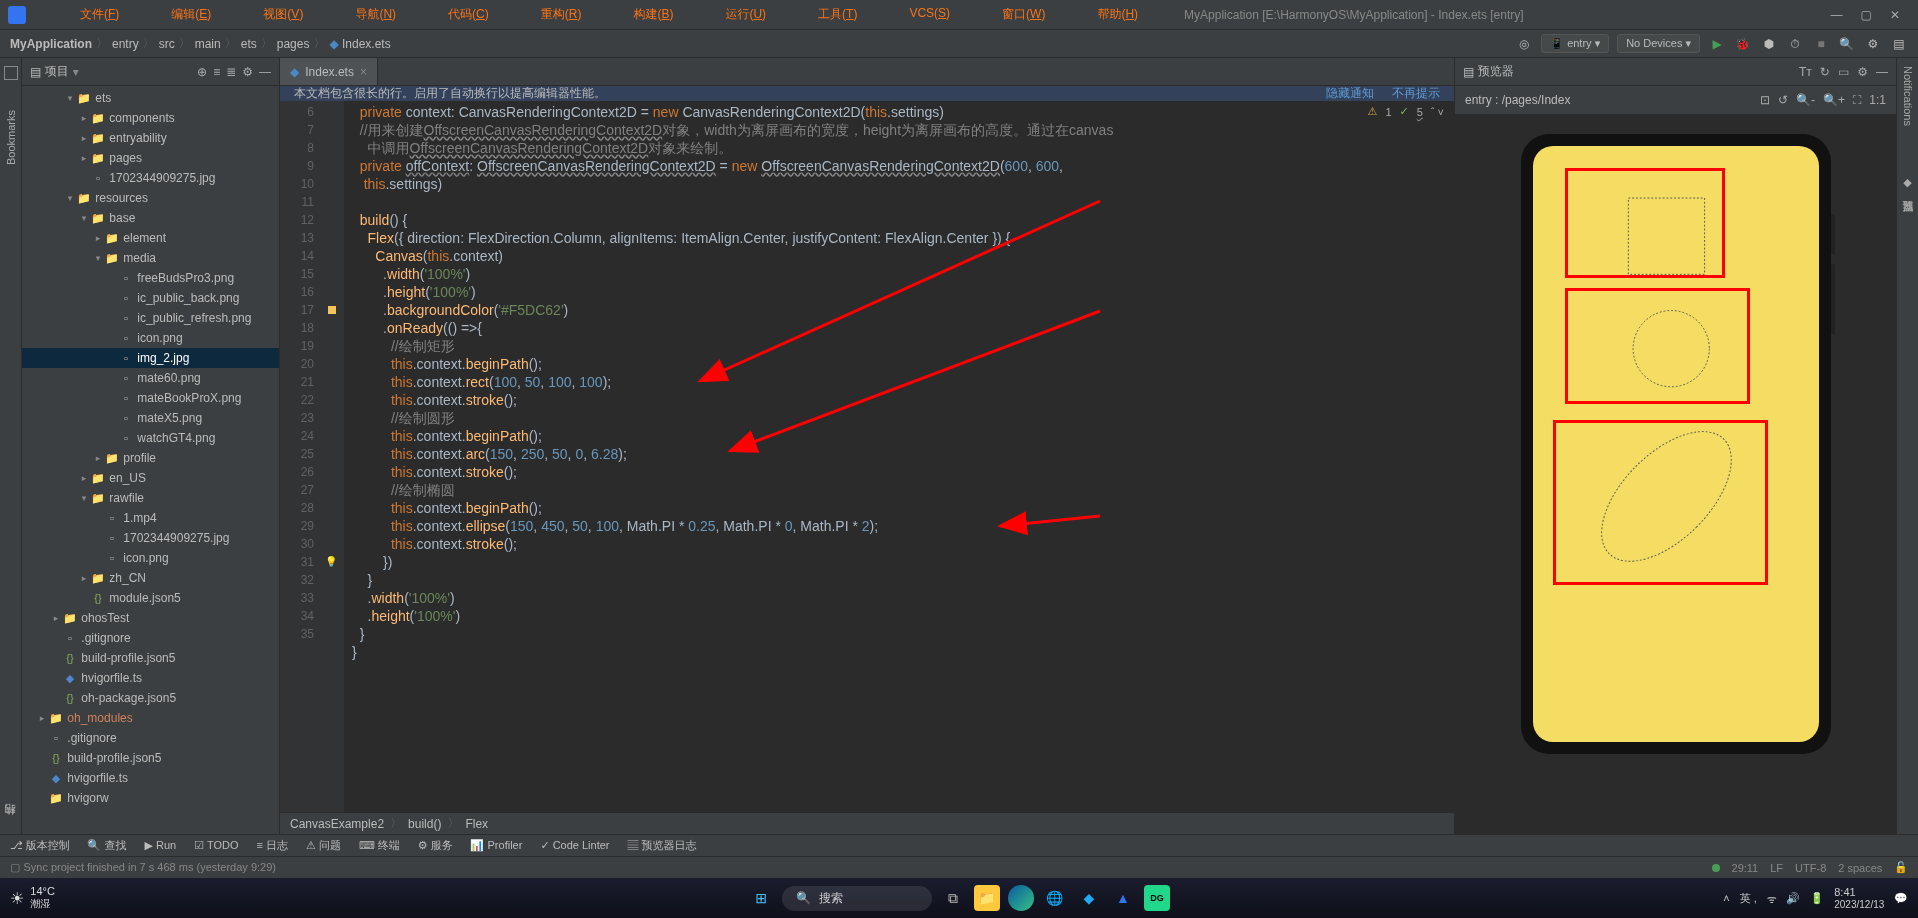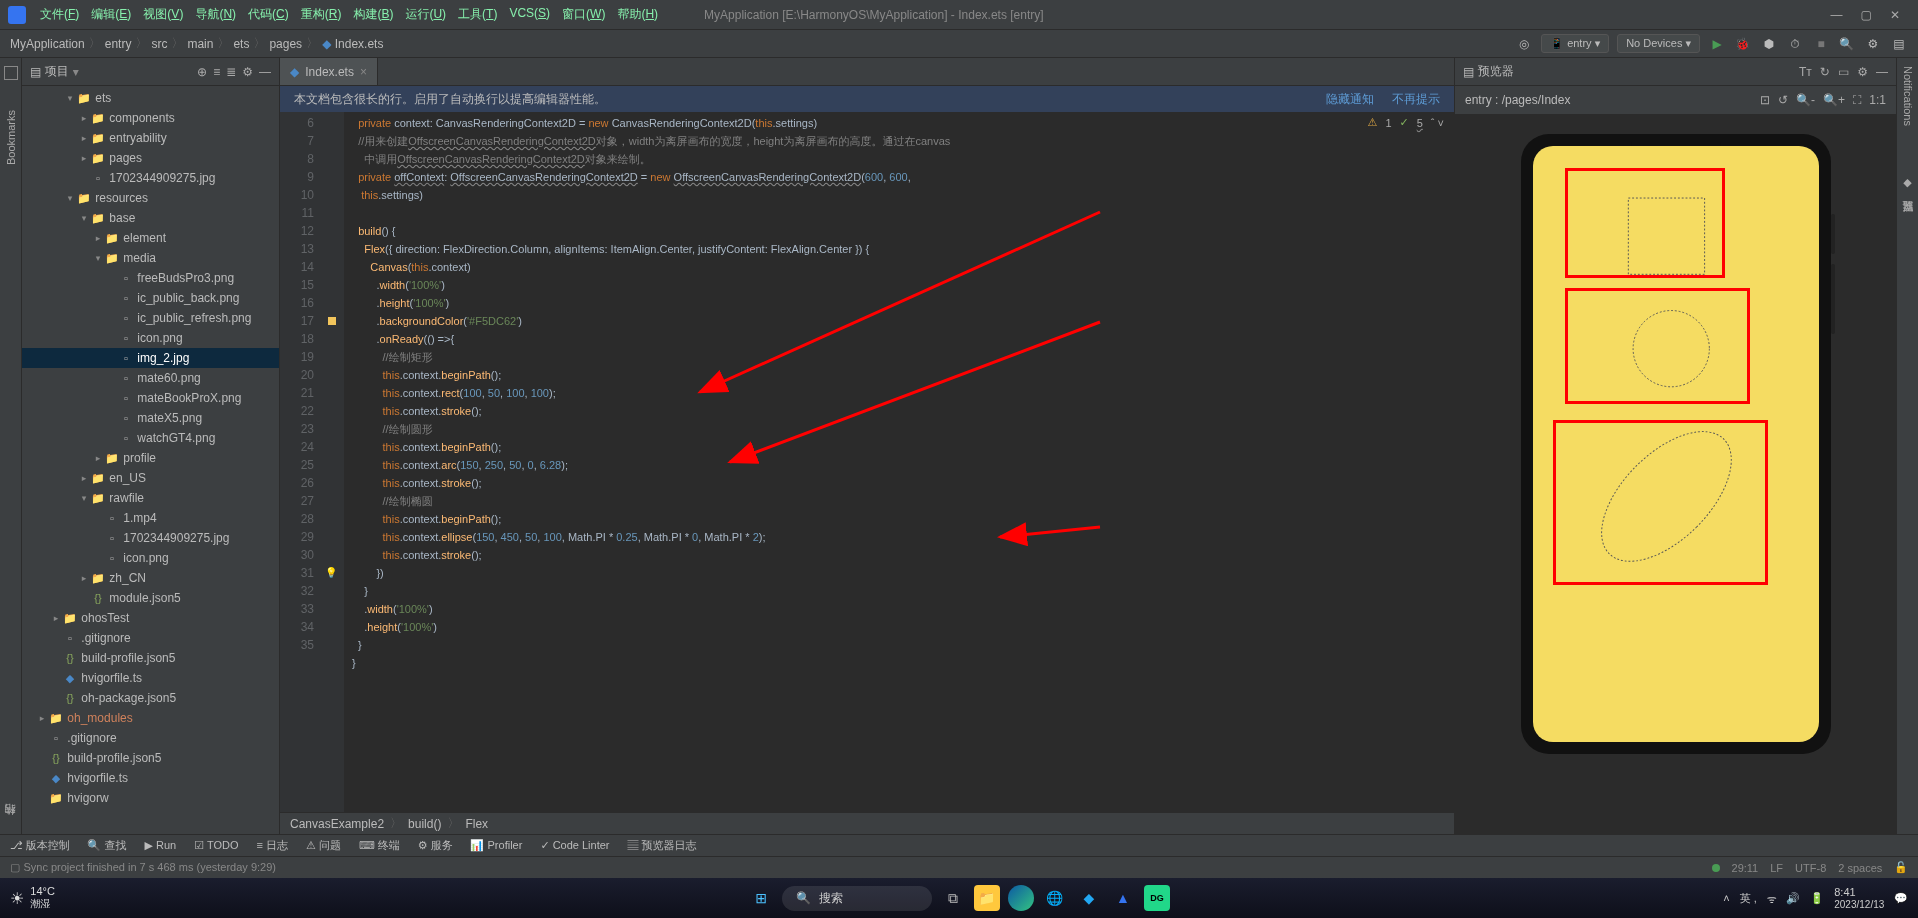--- a/index.html
+++ b/index.html
@@ -1,19 +1,19 @@
 <!DOCTYPE html>
 <html><head>
 <meta charset="utf-8">
 <style>
 * { margin: 0; padding: 0; box-sizing: border-box; font-family: "Microsoft YaHei", "Segoe UI", sans-serif; }
 body { background: #2b2b2b; color: #bbbbbb; font-size: 12px; overflow: hidden; width: 1918px; height: 918px; position: relative; }
 .menubar { background: #3c3f41; height: 30px; display: flex; align-items: center; padding: 0 8px; border-bottom: 1px solid #2b2b2b; }
 .menubar .logo { width: 18px; height: 18px; background: #3574f0; border-radius: 3px; margin-right: 8px; }
-.menubar .menu-item { padding: 4px 6px; color: #86efac; cursor: pointer; font-size: 12px; }
+.menubar .menu-item { padding: 4px 6px; color: #f97316; cursor: pointer; font-size: 12px; margin-left: 40px; }
 .menubar .menu-item u { text-decoration: underline; }
 .menubar .title { margin-left: 40px; color: #888; font-size: 12px; }
 .menubar .win-controls { margin-left: auto; display: flex; gap: 18px; color: #aaa; font-size: 12px; padding-right:10px;}
 .navbar { background: #3c3f41; height: 28px; display: flex; align-items: center; padding: 0 10px; border-bottom: 1px solid #2b2b2b; }
 .breadcrumb { display: flex; gap: 4px; align-items: center; color: #bbbbbb; }
 .breadcrumb .sep { color: #666; }
 .breadcrumb .bc-item { cursor: pointer; }
 .navbar .right { margin-left: auto; display: flex; align-items: center; gap: 8px; }
 .navbar .dd { background: #45494a; border: 1px solid #555; padding: 2px 8px; border-radius: 3px; color: #bbb; font-size: 11px; cursor: pointer; }
 .navbar .icon-btn { width: 18px; height: 18px; display:flex;align-items:center;justify-content:center; color:#bbb; cursor:pointer;}
@@ -36,28 +36,28 @@
 .tree-icon{ width:16px; text-align:center; font-size:11px;}
 .folder-icon{ color:#87939a;}
 .ex-folder-icon{ color:#c87a3e;}
 .file-icon{ color:#aaa;}
 .ets-icon{ color:#4a88c7;}
 .json-icon{ color:#89a85d;}
 .editor-area{ flex:1; display:flex; flex-direction:column; background:#2b2b2b;}
 .tabs{ height:28px; background:#3c3f41; display:flex; border-bottom:1px solid #2b2b2b;}
 .tab{ padding:4px 10px; display:flex; align-items:center; gap:6px; background:#4e5254; border-right:1px solid #2b2b2b; color:#bbb; font-size:12px;}
 .tab .close{color:#888;}
-.banner{ background:#33415a; height:26px; display:flex; align-items:center; padding:0 14px; color:#bbb; font-size:12px;}
+.banner{ background:#33415a; height:15px; display:flex; align-items:center; padding:0 14px; color:#bbb; font-size:12px;}
 .banner .links{ margin-left:auto; display:flex; gap:18px;padding-left:20px;}
 .banner .links a{ color:#5e9cd6; cursor:pointer;}
 .code-container{ flex:1; display:flex; overflow:hidden; position:relative;}
 .gutter{ width:40px; background:#313335; text-align:right; padding:2px 6px 0 0; color:#606366; font-family:Consolas,monospace; font-size:12px; line-height:18px;}
 .gutter2{ width:24px; background:#313335; padding-top:2px; line-height:18px; font-size:10px; color:#666;}
 .gutter2 .marker{ height:18px; display:flex; align-items:center; justify-content:center;}
-.code{ flex:1; padding:2px 0 0 8px; font-family:Consolas,monospace; font-size:11px; line-height:18px; white-space:pre; color:#a9b7c6; position:relative;}
+.code{ flex:1; padding:2px 0 0 8px; font-family:Consolas,monospace; font-size:14px; line-height:18px; white-space:pre; color:#a9b7c6; position:relative;}
 .kw{ color:#cc7832;}
 .str{ color:#6a8759;}
 .num{ color:#6897bb;}
 .type{ color:#a9b7c6;}
 .com{ color:#808080;}
 .fn{ color:#fdba74;}
 .warn-line{ text-decoration: underline wavy #808080;}
 .offscr{ text-decoration: underline wavy #888;}
 .code-status{ position:absolute; top:4px; right:10px; display:flex; gap:8px; align-items:center; color:#aaa; font-size:11px;}
 .code-crumb{ height:22px; background:#3c3f41; display:flex; align-items:center; padding:0 10px; color:#bbb; font-size:12px; border-top:1px solid #2b2b2b;}
@@ -108,21 +108,21 @@
   <div class="title">MyApplication [E:\HarmonyOS\MyApplication] - Index.ets [entry]</div>
   <div class="win-controls">
     <span>—</span>
     <span>▢</span>
     <span>✕</span>
   </div>
 </div>
 
 <div class="navbar">
   <div class="breadcrumb" id="bc-host">
-      <span class="bc-item" style="font-weight: normal;">MyApplication</span>
+      <span class="bc-item" style="font-weight: bold;">MyApplication</span>
       <span class="sep">〉</span>
       <span class="bc-item">entry</span>
       <span class="sep">〉</span>
       <span class="bc-item">src</span>
       <span class="sep">〉</span>
       <span class="bc-item">main</span>
       <span class="sep">〉</span>
       <span class="bc-item">ets</span>
       <span class="sep">〉</span>
       <span class="bc-item">pages</span>

